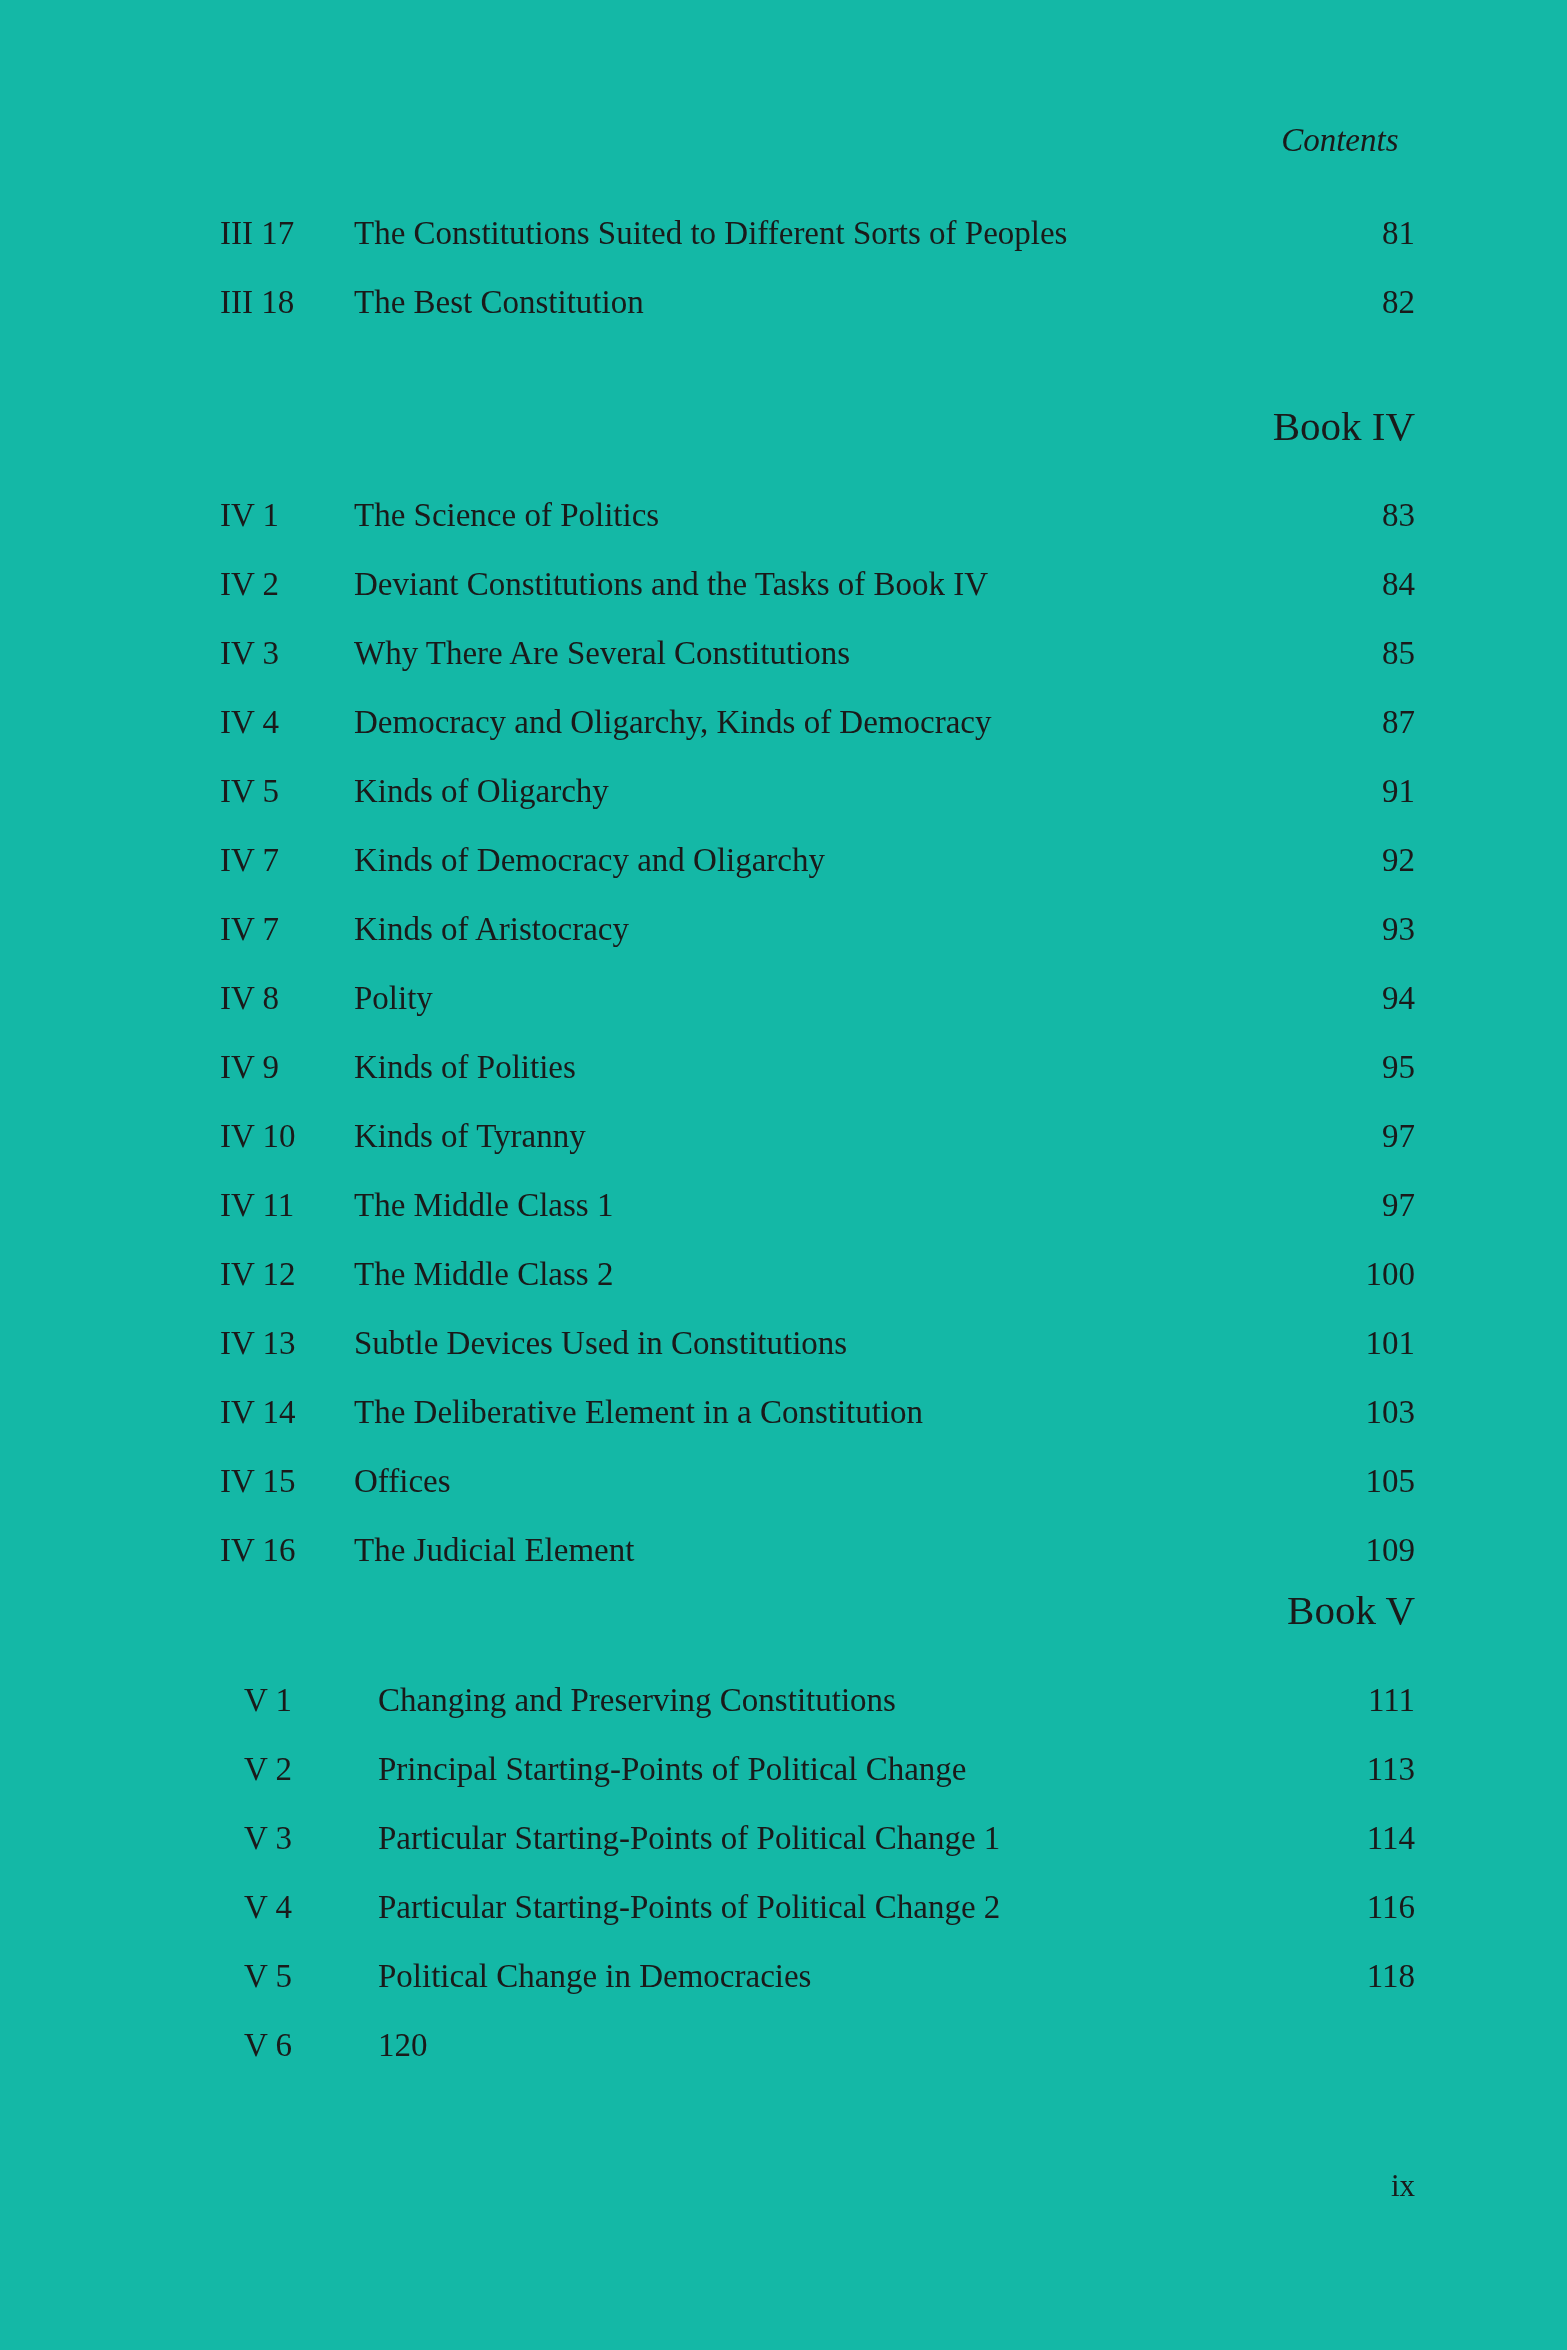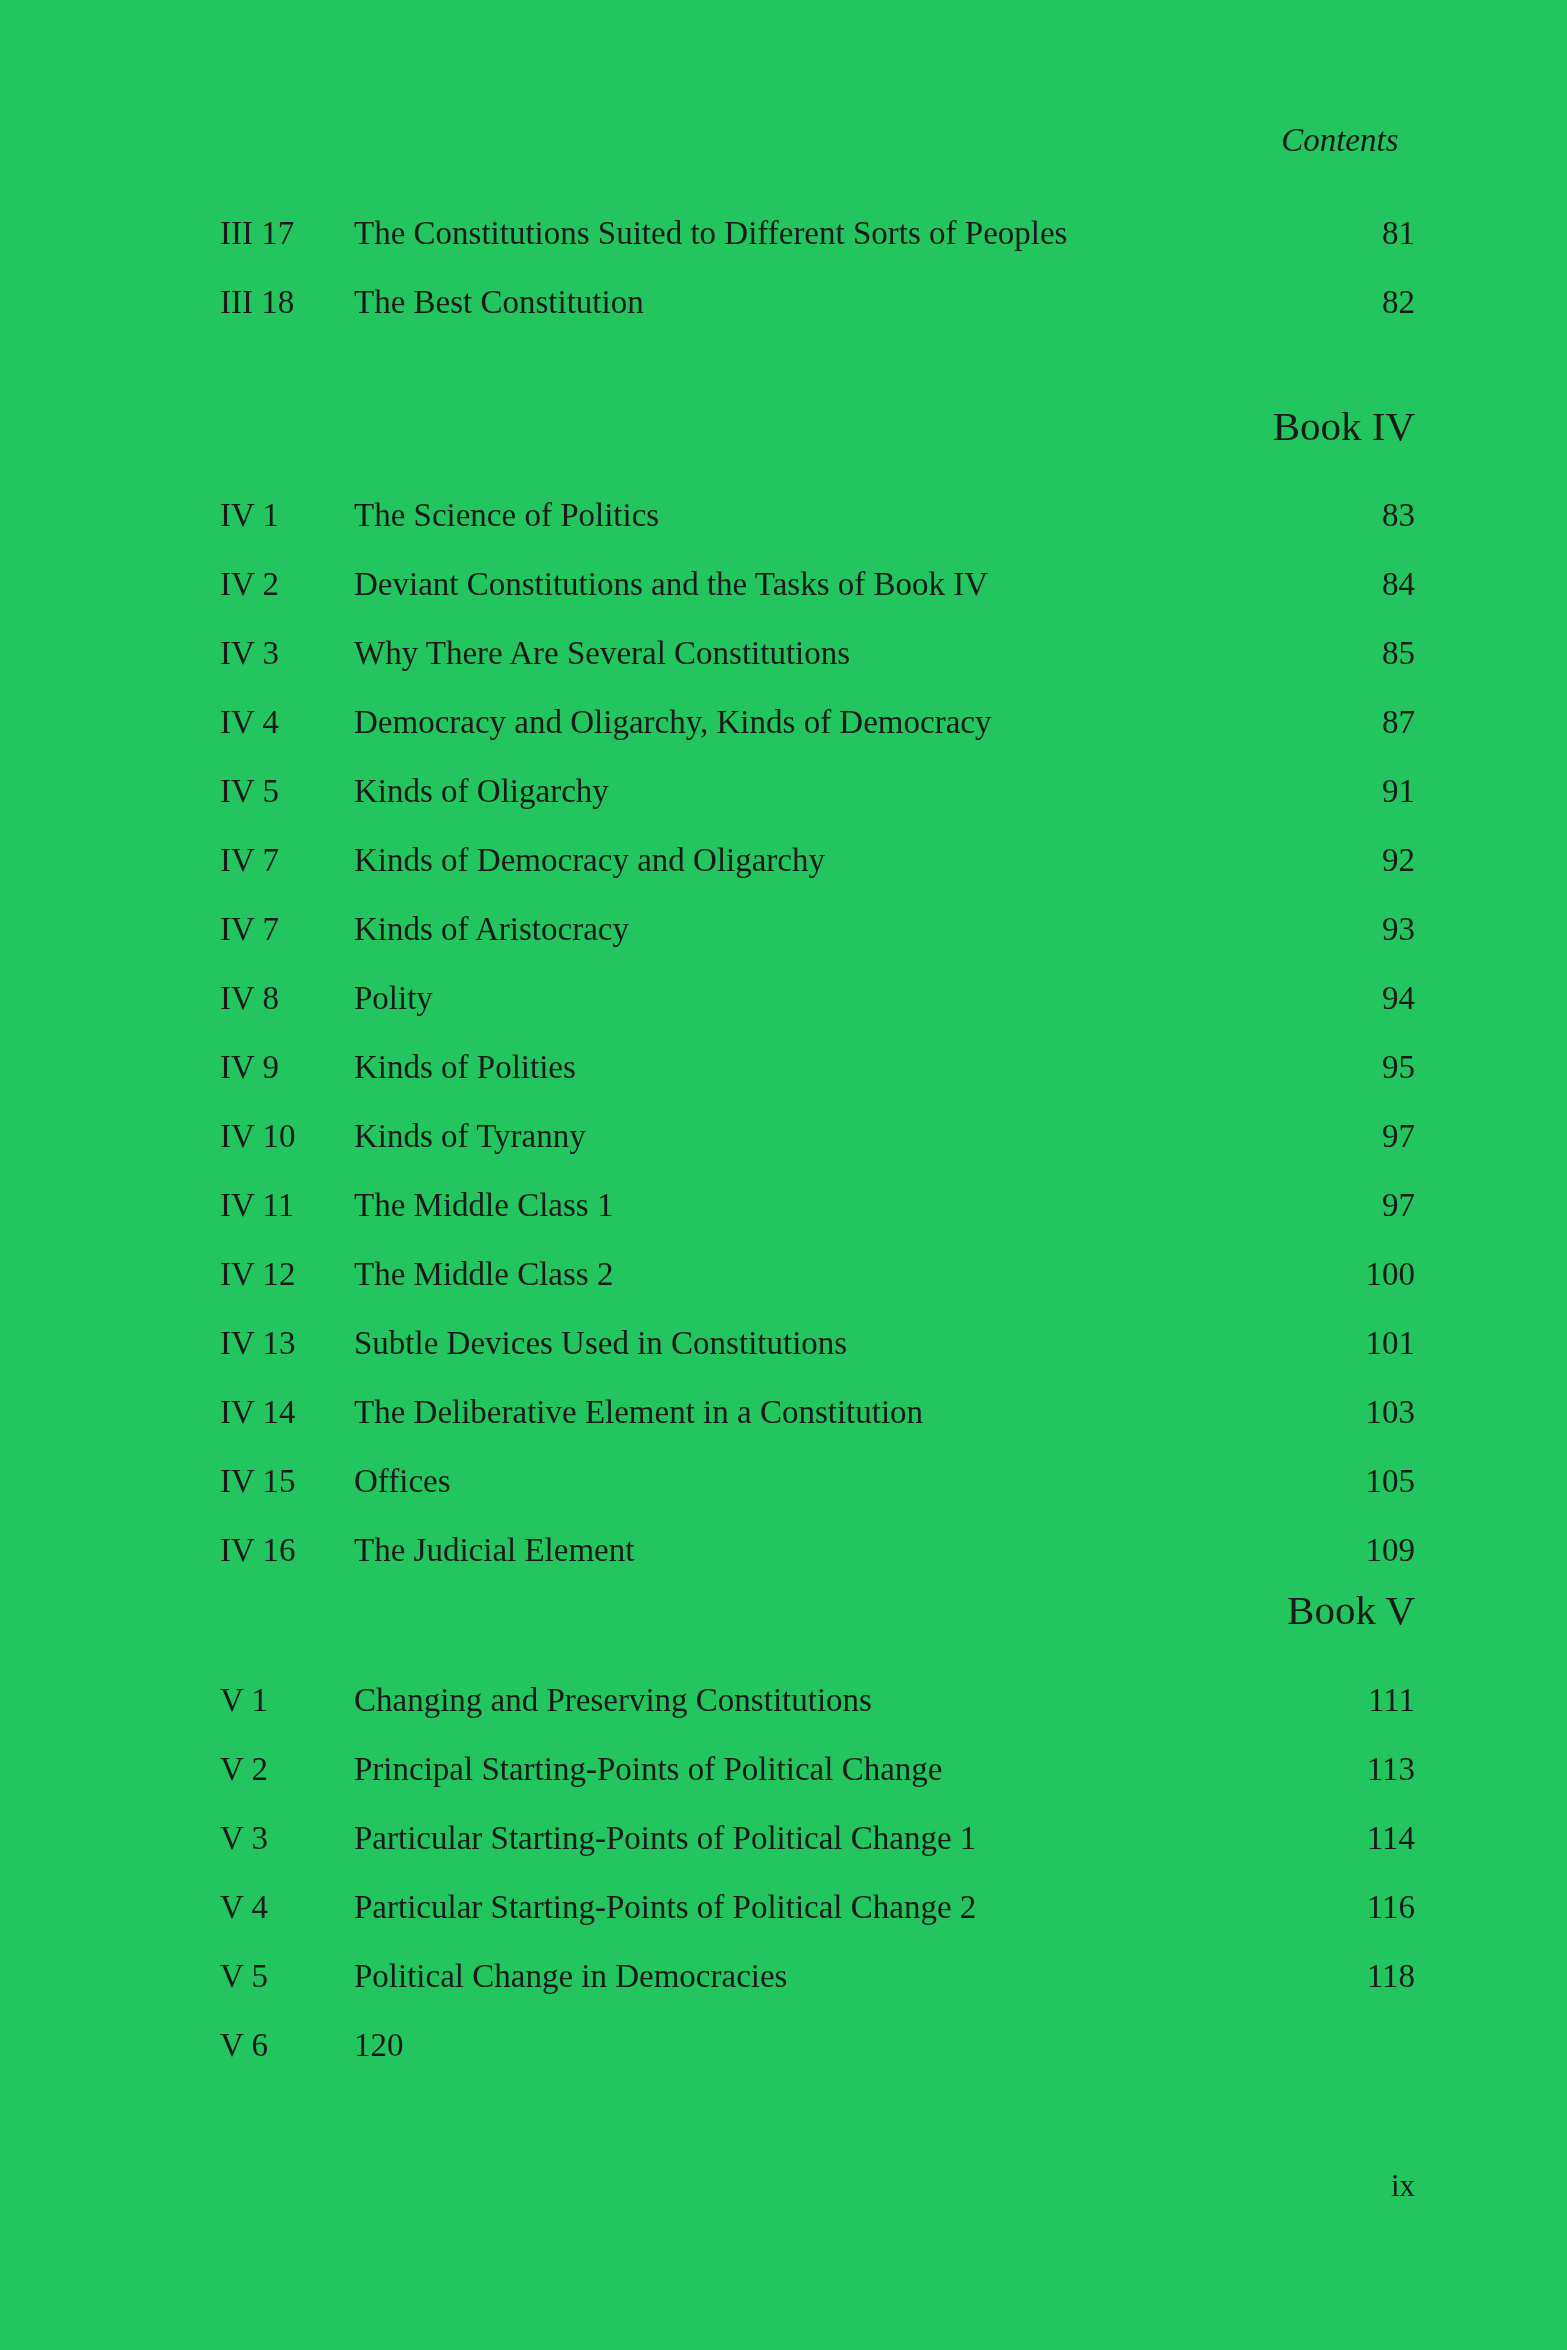--- a/index.html
+++ b/index.html
@@ -4,21 +4,21 @@
 <style>
   html, body {
     margin: 0;
     padding: 0;
     background: #ffffff;
   }
   .page {
     position: relative;
     width: 1568px;
     height: 2351px;
-    background: #22c55e;
+    background: #14b8a6;
     color: #1a1a1a;
     font-family: "Liberation Serif", serif;
     overflow: hidden;
   }
   .text-block {
     margin-left: 220px;
     width: 1195px;
   }
   .contents-header {
     margin-top: 122px;
@@ -49,21 +49,21 @@
   }
   .book-heading {
     text-align: right;
     font-size: 41px;
     line-height: 51px;
   }
   .rows-cont   { margin-top: 40px; }
   .heading-iv  { margin-top: 64px; }
   .rows-iv     { margin-top: 28.5px; }
   .heading-v   { }
-  .rows-v      { margin-top: 30px; }
+  .rows-v      { margin-top: 30px; margin-left: 24px; }
   .folio {
     margin-top: 87px;
     line-height: 37px;
     font-size: 31px;
     text-align: right;
   }
 </style>
 </head>
 <body>
 

